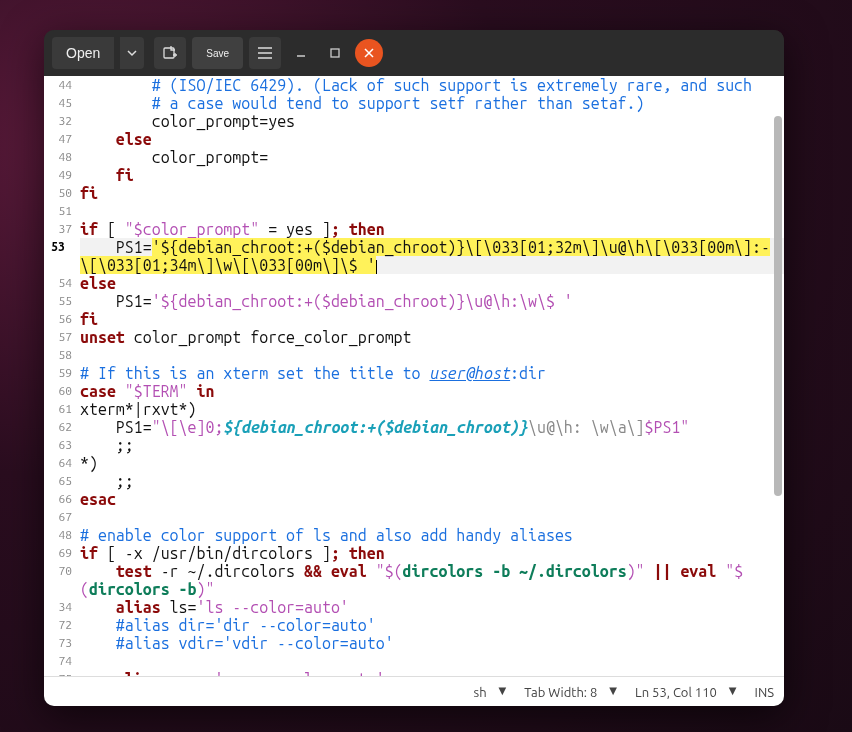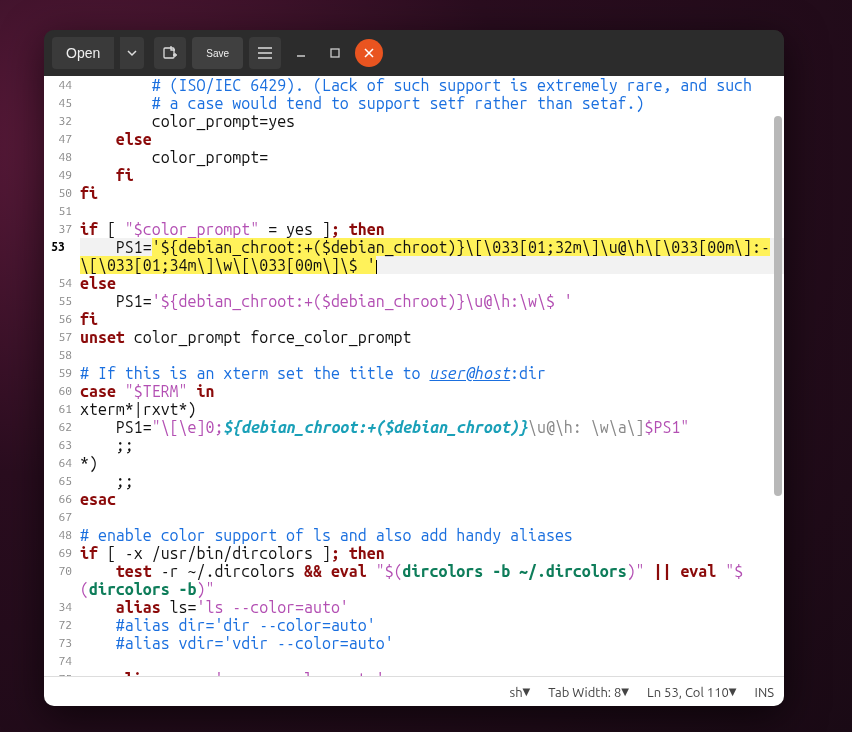--- a/index.html
+++ b/index.html
@@ -145,21 +145,21 @@
     background: #fff;
     border-top: 1px solid #ddd;
     display:flex;
     align-items:center;
     font-size: 13px;
     color:#444;
     padding: 0 10px;
     gap: 18px;
   }
   .statusbar .spacer { flex:1; }
-  .status-item { cursor:pointer; display:flex; align-items:center; gap:0;}
+  .status-item { cursor:pointer; display:flex; gap:12px;}
   .scrollbar-track {
     position:absolute;
     right:2px;
     top:0;
     bottom:0;
     width:10px;
   }
   .scrollbar-thumb {
     position:absolute;
     right:0;

